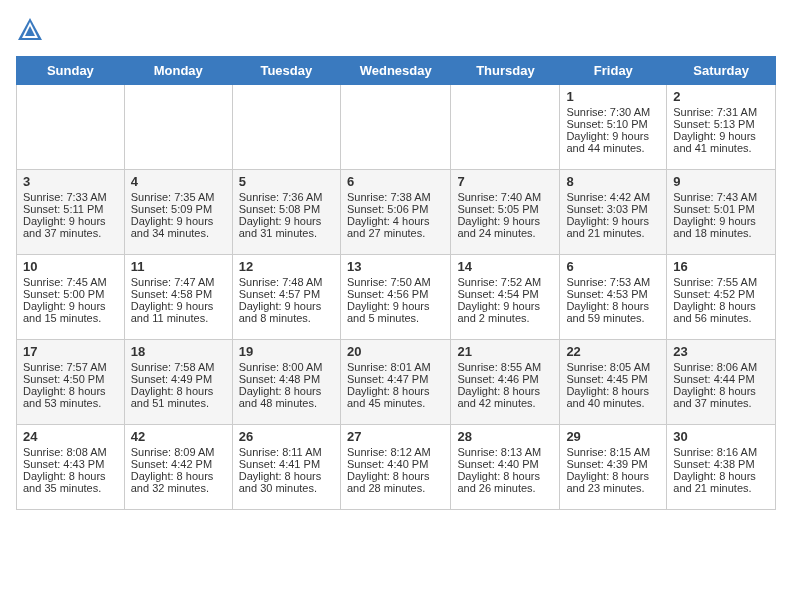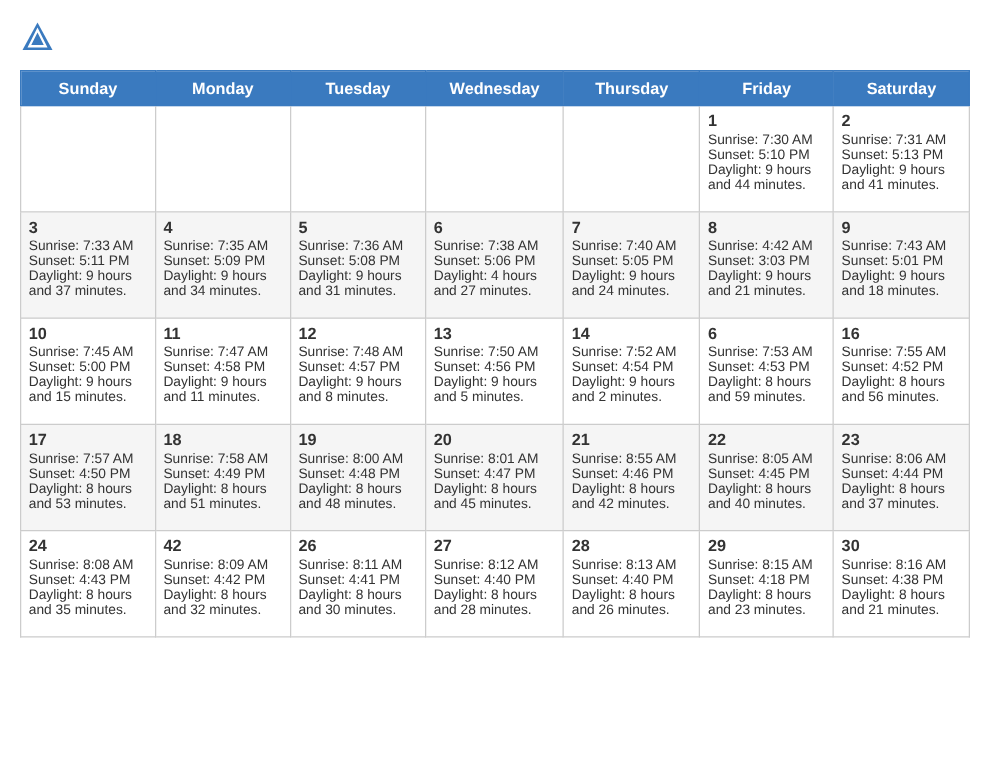--- a/index.html
+++ b/index.html
@@ -300,21 +300,21 @@
         </td>
         <td>
           <span class="day-num">28</span>
           <div>Sunrise: 8:13 AM</div>
           <div>Sunset: 4:40 PM</div>
           <div>Daylight: 8 hours and 26 minutes.</div>
         </td>
         <td>
           <span class="day-num">29</span>
           <div>Sunrise: 8:15 AM</div>
-          <div>Sunset: 4:18 PM</div>
+          <div>Sunset: 4:39 PM</div>
           <div>Daylight: 8 hours and 23 minutes.</div>
         </td>
         <td>
           <span class="day-num">30</span>
           <div>Sunrise: 8:16 AM</div>
           <div>Sunset: 4:38 PM</div>
           <div>Daylight: 8 hours and 21 minutes.</div>
         </td>
       </tr>
     </tbody>

